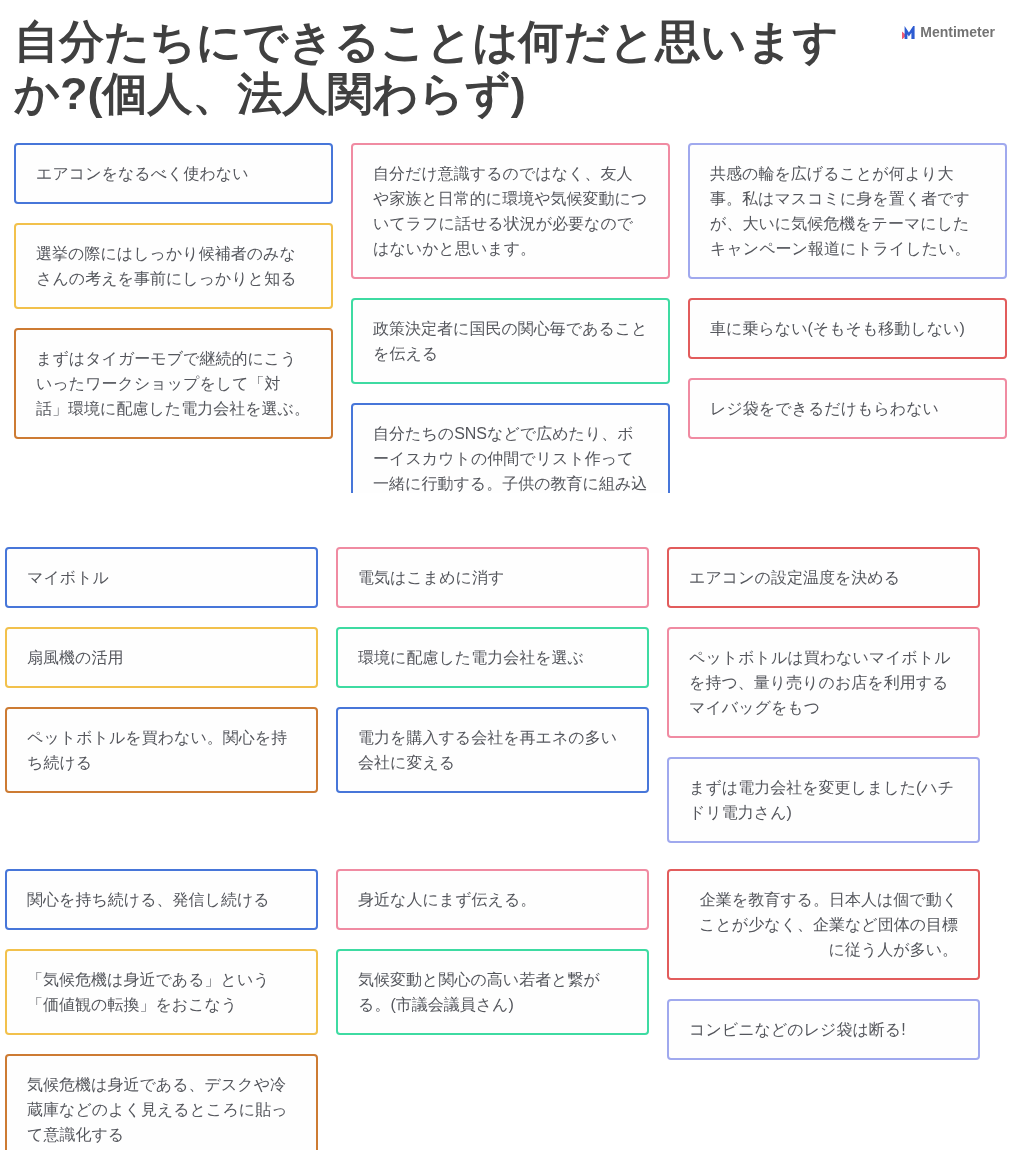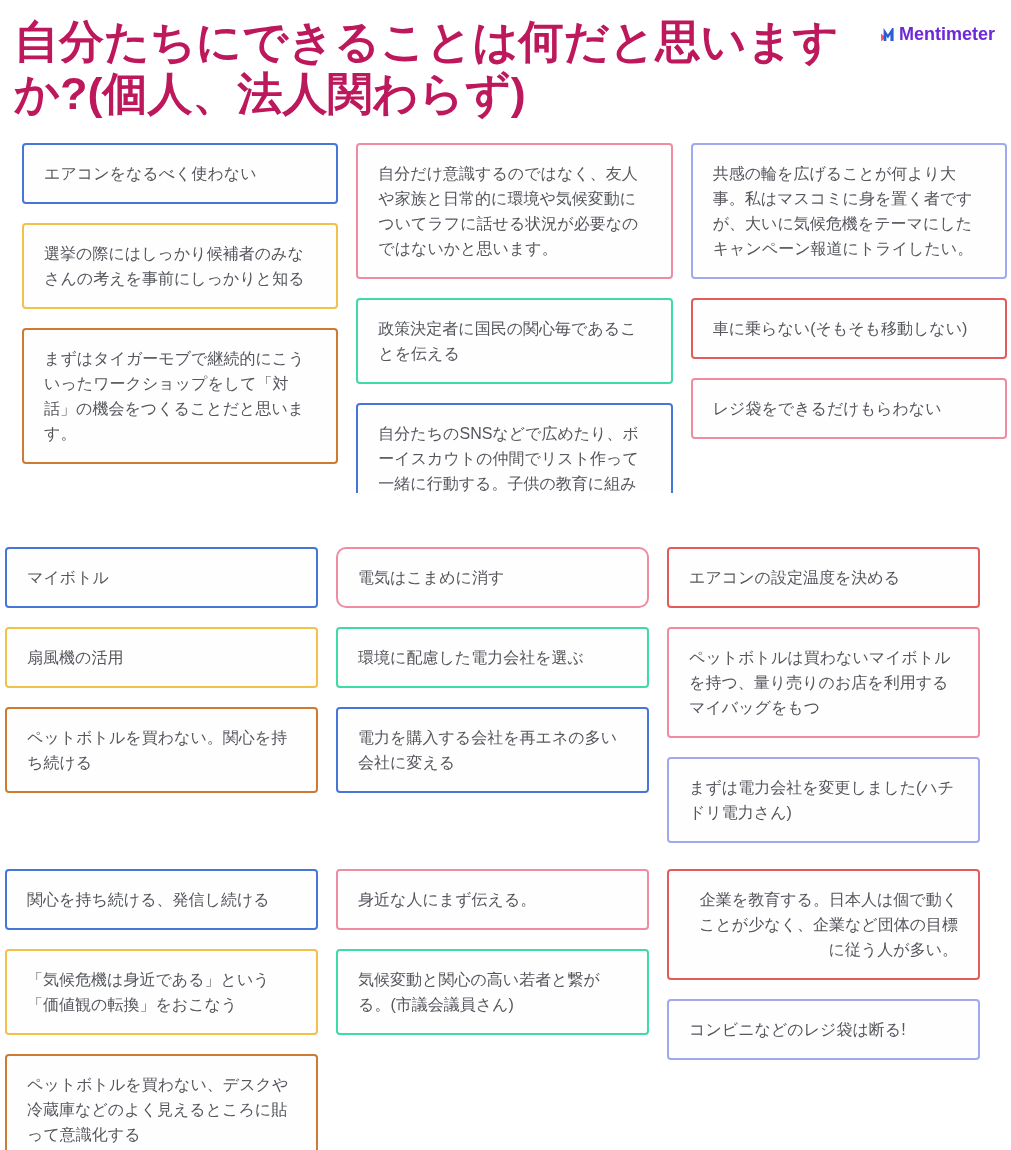--- a/index.html
+++ b/index.html
@@ -8,34 +8,34 @@
     background: #ffffff;
     font-family: "Liberation Sans", sans-serif;
   }
   .header {
     height: 143px; padding: 16px 16px 0 14px;
     position: relative;
   }
   .page-title {
     max-width: 845px;
     font-size: 45px; line-height: 52px; font-weight: 700;
-    color: #be185d; letter-spacing: 0px;
+    color: #404040; letter-spacing: 0px;
   }
   .brand {
     position: absolute; top: 24px; right: 16px;
     display: flex; align-items: center; gap: 5px;
     text-decoration: none; cursor: pointer;
   }
   .brand-text {
-    font-size: 18px; font-weight: 700; color: #6d28d9;
+    font-size: 14px; font-weight: 700; color: #737373;
   }
   .section {
     display: grid; grid-template-columns: 1fr 1fr 1fr; column-gap: 18px;
   }
-  .sec-a { padding: 0 4px 0 14px; margin-left: 8px; }
+  .sec-a { padding: 0 4px 0 14px; }
   .sec-b { padding: 0 31px 0 5px; }
   #section-0 { height: 350px; overflow: hidden; }
   #section-1 { margin-top: 54px; }
   #section-2 { margin-top: 26px; }
   .col { display: flex; flex-direction: column; row-gap: 19px; min-width: 0; }
   .card {
     background: #fefefe;
     border: 2px solid #cccccc;
     border-radius: 4px;
     padding: 16px 20px;
@@ -63,21 +63,21 @@
 
 <div class="section sec-a" id="section-0">
   <div class="col">
     <div class="card" style="border-color: rgb(71, 118, 217);">
       <p class="card-text">エアコンをなるべく使わない</p>
     </div>
     <div class="card" style="border-color: rgb(242, 193, 76);">
       <p class="card-text">選挙の際にはしっかり候補者のみなさんの考えを事前にしっかりと知る</p>
     </div>
     <div class="card" style="border-color: rgb(205, 123, 51);">
-      <p class="card-text">まずはタイガーモブで継続的にこういったワークショップをして「対話」の機会をつくることだと思います。</p>
+      <p class="card-text">まずはタイガーモブで継続的にこういったワークショップをして「対話」環境に配慮した電力会社を選ぶ。</p>
     </div>
   </div>
   <div class="col">
     <div class="card" style="border-color: rgb(240, 139, 162);">
       <p class="card-text">自分だけ意識するのではなく、友人や家族と日常的に環境や気候変動についてラフに話せる状況が必要なのではないかと思います。</p>
     </div>
     <div class="card" style="border-color: rgb(62, 219, 162);">
       <p class="card-text">政策決定者に国民の関心毎であることを伝える</p>
     </div>
     <div class="card" style="border-color: rgb(71, 118, 217);">
@@ -103,21 +103,21 @@
       <p class="card-text">マイボトル</p>
     </div>
     <div class="card" style="border-color: rgb(242, 193, 76);">
       <p class="card-text">扇風機の活用</p>
     </div>
     <div class="card" style="border-color: rgb(205, 123, 51);">
       <p class="card-text">ペットボトルを買わない。関心を持ち続ける</p>
     </div>
   </div>
   <div class="col">
-    <div class="card" style="border-color: rgb(240, 139, 162); border-radius: 10px;">
+    <div class="card" style="border-color: rgb(240, 139, 162);">
       <p class="card-text">電気はこまめに消す</p>
     </div>
     <div class="card" style="border-color: rgb(62, 219, 162);">
       <p class="card-text">環境に配慮した電力会社を選ぶ</p>
     </div>
     <div class="card" style="border-color: rgb(71, 118, 217);">
       <p class="card-text">電力を購入する会社を再エネの多い会社に変える</p>
     </div>
   </div>
   <div class="col">
@@ -135,21 +135,21 @@
 
 <div class="section sec-b" id="section-2">
   <div class="col">
     <div class="card" style="border-color: rgb(71, 118, 217);">
       <p class="card-text">関心を持ち続ける、発信し続ける</p>
     </div>
     <div class="card" style="border-color: rgb(242, 193, 76);">
       <p class="card-text">「気候危機は身近である」という「価値観の転換」をおこなう</p>
     </div>
     <div class="card" style="border-color: rgb(205, 123, 51);">
-      <p class="card-text">ペットボトルを買わない、デスクや冷蔵庫などのよく見えるところに貼って意識化する</p>
+      <p class="card-text">気候危機は身近である、デスクや冷蔵庫などのよく見えるところに貼って意識化する</p>
     </div>
   </div>
   <div class="col">
     <div class="card" style="border-color: rgb(240, 139, 162);">
       <p class="card-text">身近な人にまず伝える。</p>
     </div>
     <div class="card" style="border-color: rgb(62, 219, 162);">
       <p class="card-text">気候変動と関心の高い若者と繋がる。(市議会議員さん)</p>
     </div>
   </div>

